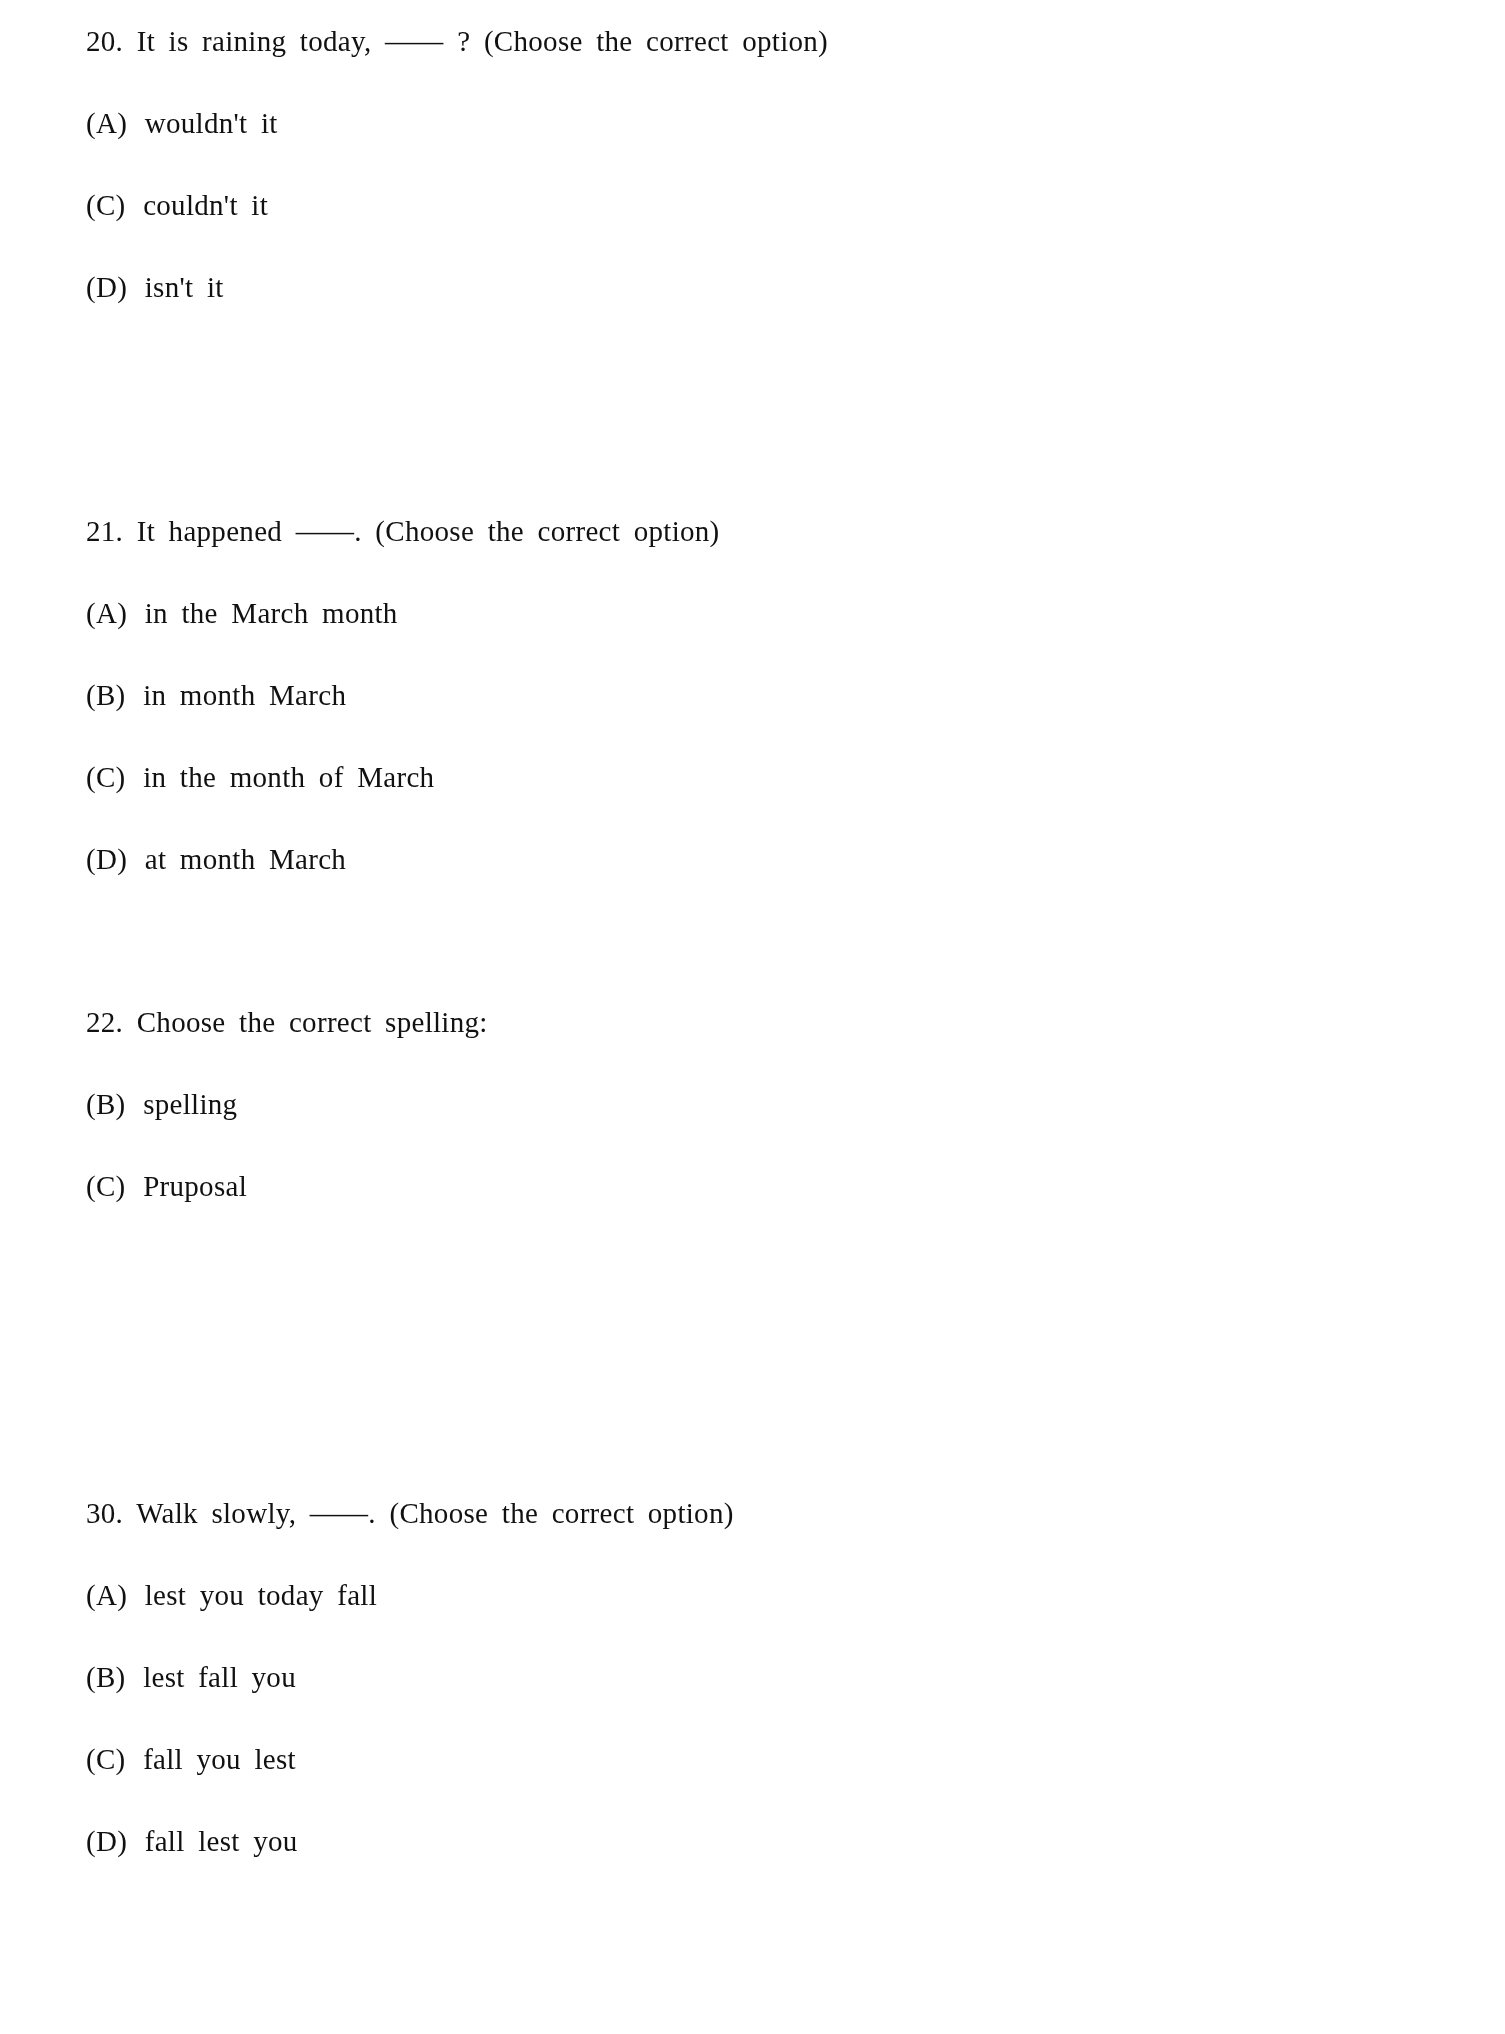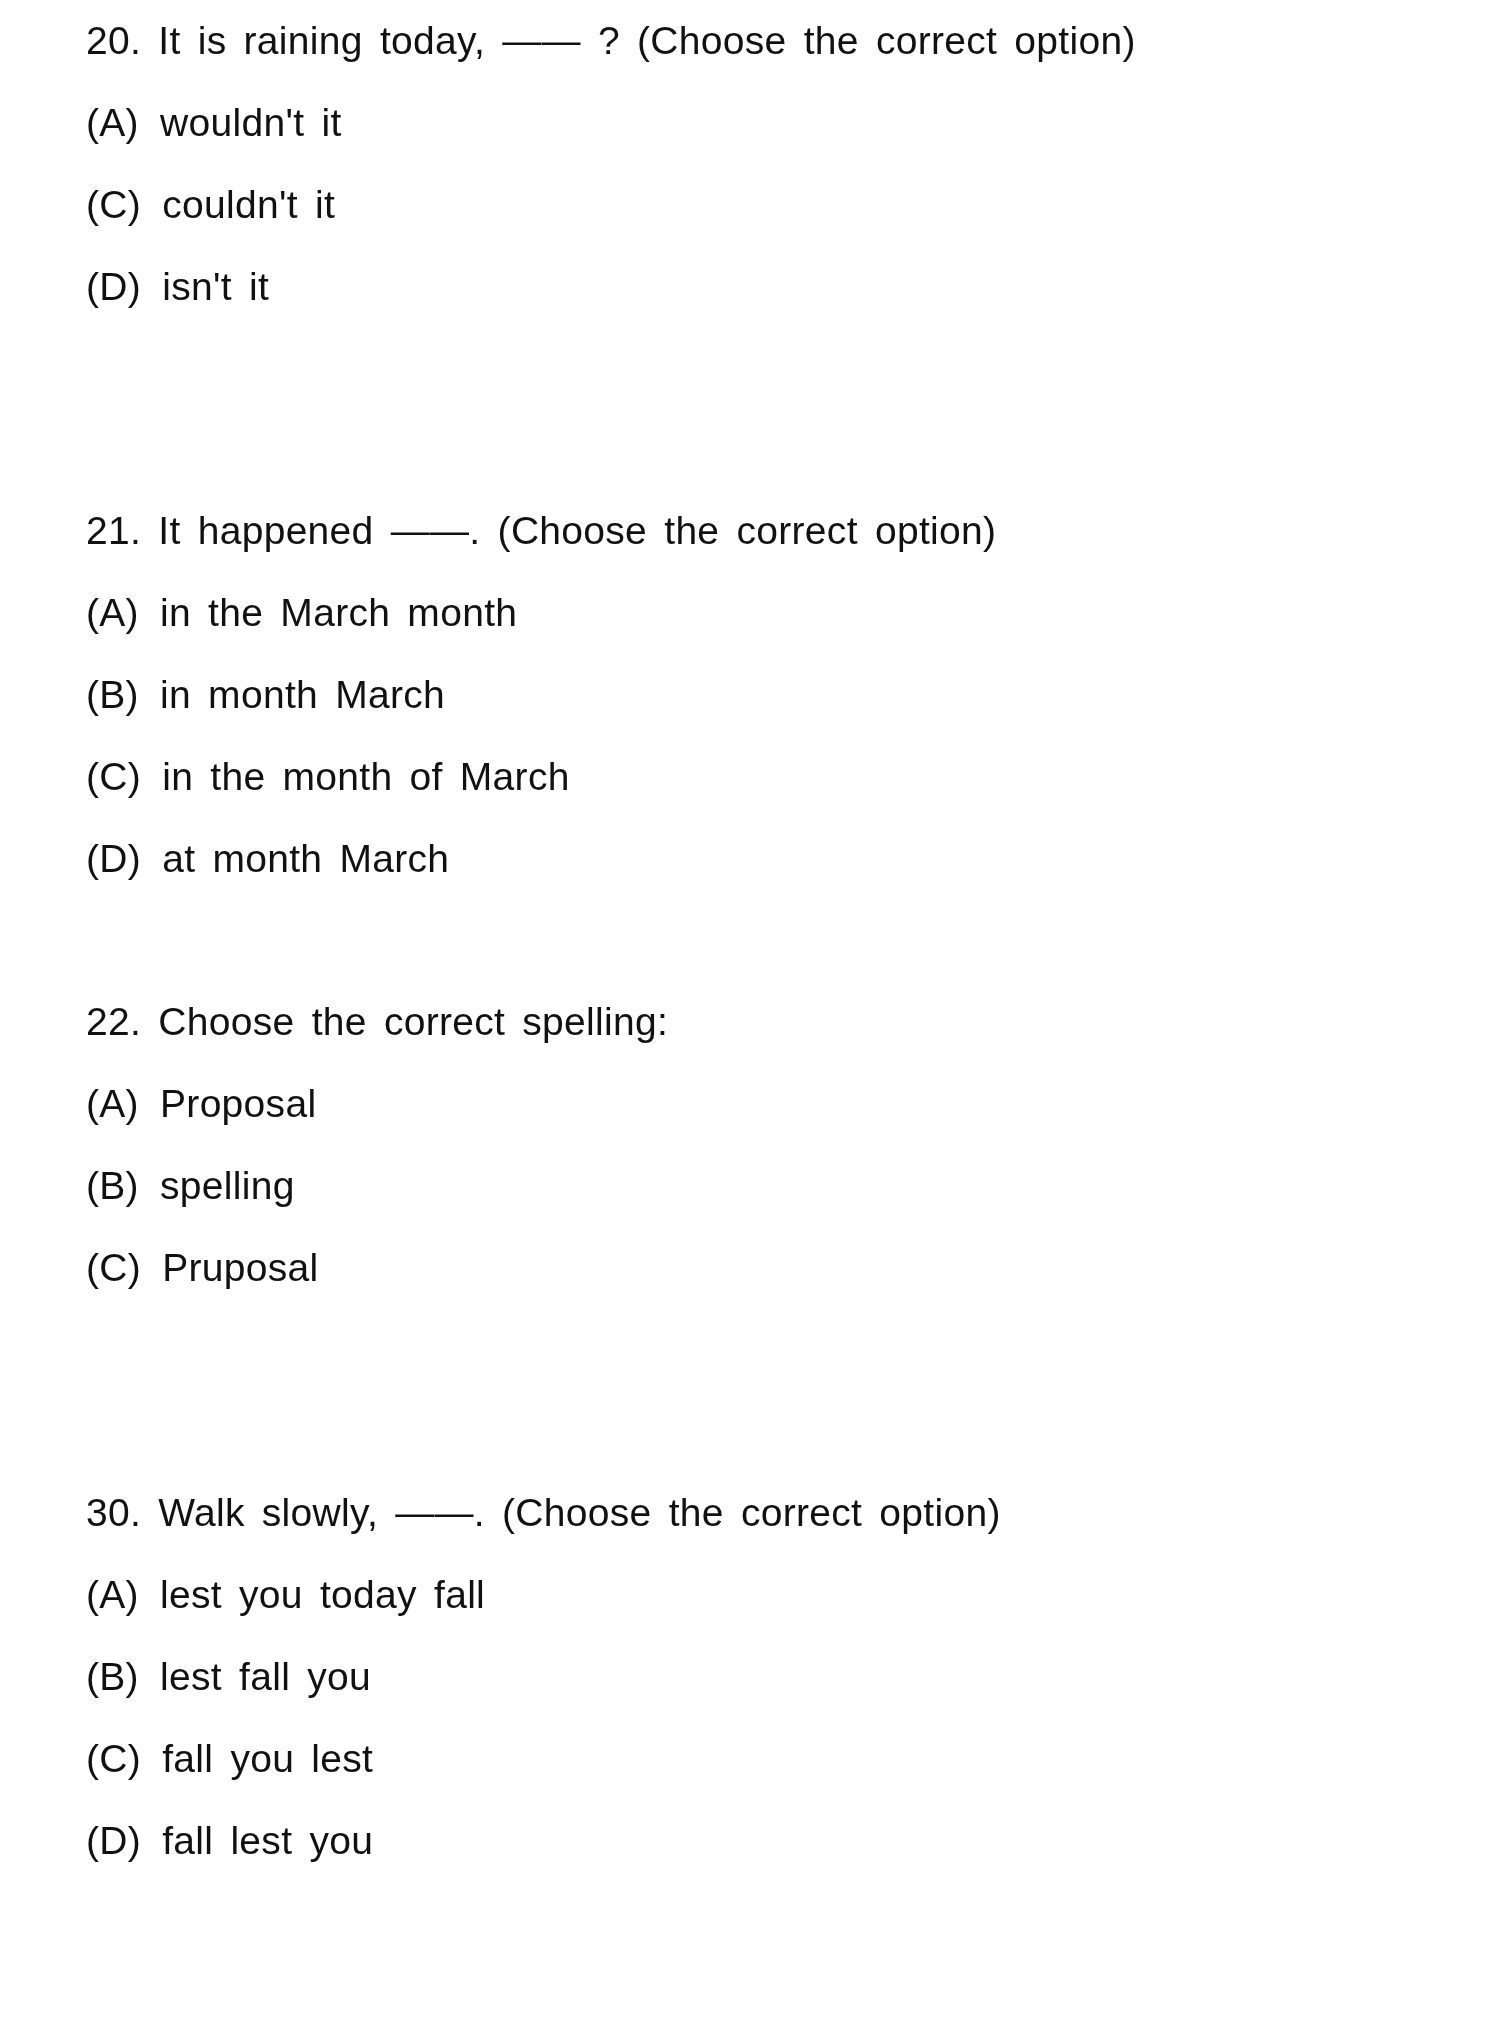--- a/index.html
+++ b/index.html
@@ -14,26 +14,27 @@
       overflow: hidden;
       font-family: "Liberation Sans", "DejaVu Sans", sans-serif;
       color: #111111;
     }
     .question {
       position: absolute;
       left: 86px;
       width: 1380px;
     }
     .line {
-      font-size: 39px;
+      font-size: 29px;
       line-height: 82px;
       height: 82px;
       white-space: pre;
       word-spacing: 6px;
       letter-spacing: 0.3px;
+      font-family: Liberation Serif, serif;
     }
     .q-number { }
     .opt-letter { margin-right: 4px; }
   </style>
 </head>
 <body>
 
 <div class="question" style="top:0px;">
   <div class="line"><span class="q-number">20.</span> <span>It is raining today, —— ? (Choose the correct option)</span></div>
   <div class="line"><span class="opt-letter">(A)</span> <span>wouldn't it</span></div>
@@ -44,21 +45,20 @@
 <div class="question" style="top:490px;">
   <div class="line"><span class="q-number">21.</span> <span>It happened ——. (Choose the correct option)</span></div>
   <div class="line"><span class="opt-letter">(A)</span> <span>in the March month</span></div>
   <div class="line"><span class="opt-letter">(B)</span> <span>in month March</span></div>
   <div class="line"><span class="opt-letter">(C)</span> <span>in the month of March</span></div>
   <div class="line"><span class="opt-letter">(D)</span> <span>at month March</span></div>
 </div>
 
 <div class="question" style="top:981px;">
   <div class="line"><span class="q-number">22.</span> <span>Choose the correct spelling:</span></div>
-  <div class="line"><span class="opt-letter">(A)</span> <span>Proposal</span></div>
   <div class="line"><span class="opt-letter">(B)</span> <span>spelling</span></div>
   <div class="line"><span class="opt-letter">(C)</span> <span>Pruposal</span></div>
 </div>
 
 <div class="question" style="top:1472px;">
   <div class="line"><span class="q-number">30.</span> <span>Walk slowly, ——. (Choose the correct option)</span></div>
   <div class="line"><span class="opt-letter">(A)</span> <span>lest you today fall</span></div>
   <div class="line"><span class="opt-letter">(B)</span> <span>lest fall you</span></div>
   <div class="line"><span class="opt-letter">(C)</span> <span>fall you lest</span></div>
   <div class="line"><span class="opt-letter">(D)</span> <span>fall lest you</span></div>

